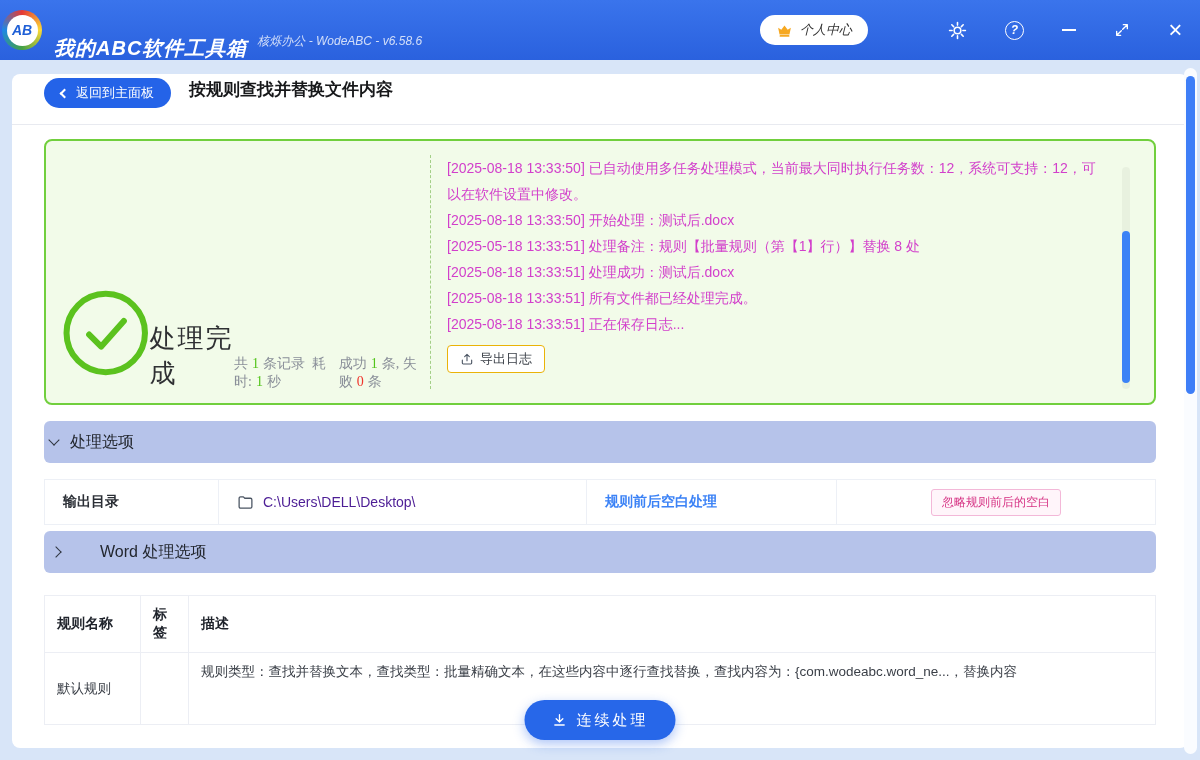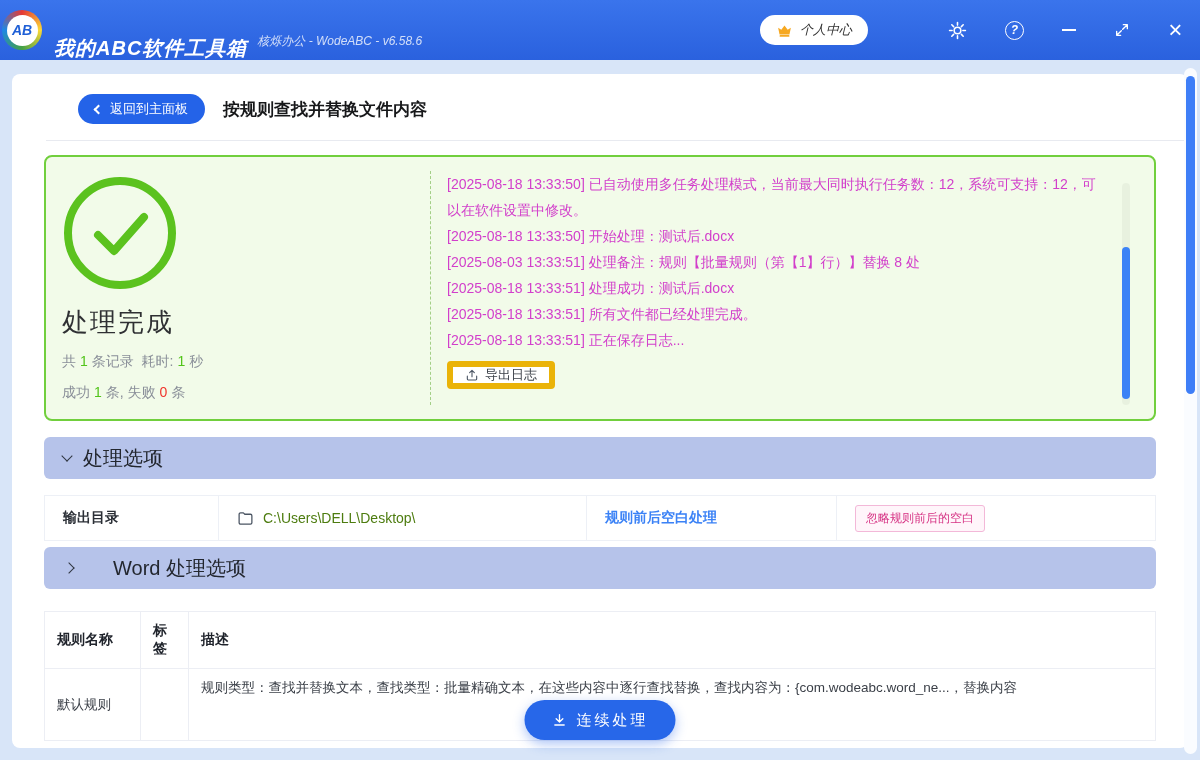--- a/index.html
+++ b/index.html
@@ -53,24 +53,23 @@
   
   .card {
     margin: 14px 12px 12px;
     height: 674px;
     background: #fff;
     border-radius: 8px;
     overflow: hidden;
     position: relative;
   }
   .card-header {
-    display: flex; align-items: center;
-    padding: 20px 32px 16px;
+    display: flex; align-items: flex-start;
+    padding: 4px 32px 16px;
     border-bottom: 1px solid #e8eaf0;
-    margin-left: 34px;
   }
   .back-btn {
     background: #2463e8; color: #fff; border: none;
     height: 30px; border-radius: 16px; padding: 0 17px;
     font-size: 13px; display: inline-flex; align-items: center; gap: 8px;
     cursor: pointer; font-family: inherit;
   }
   .chev-left { width: 7px; height: 7px; border-left: 2px solid #fff; border-bottom: 2px solid #fff; transform: rotate(45deg); }
   .page-title { font-size: 17px; font-weight: bold; color: #17181a; margin-left: 18px; }
 
@@ -79,75 +78,75 @@
     margin: 14px 32px 0;
     height: 266px;
     border: 2px solid #71cf3d;
     background: #f2fbe9;
     border-radius: 8px;
     display: flex;
     padding: 12px 16px;
   }
   .result-left {
     width: 368px; flex-shrink: 0;
-    display: flex; flex-direction: column; align-items: flex-start; justify-content: center;
+    display: flex; align-items: flex-end; justify-content: center; font-family: Liberation Serif, serif;
   }
   .status-title { font-size: 26px; color: #2f3033; margin-top: 14px; letter-spacing: 2px; }
   .stats-line { margin-top: 13px; font-size: 14px; color: #8a8f99; }
   .val-green { color: #52c41a; padding: 0 4px; }
   .val-red { color: #f0342c; padding: 0 4px; }
   .result-divider { border-left: 1px dashed #a3cf87; margin: 2px 0; }
   .result-right { flex: 1; padding: 2px 34px 0 16px; position: relative; }
   .log-line { font-size: 14px; line-height: 26px; color: #d23fcb; }
   .export-btn {
     margin-top: 8px;
-    background: #fff; border: 6px solid #eab308; border-radius: 4px;
+    background: #fff; border: 1px solid #eab308; border-radius: 4px;
     height: 28px; padding: 0 12px;
     display: inline-flex; align-items: center; gap: 6px;
     font-size: 13px; color: #3c4149; cursor: pointer; font-family: inherit;
   }
   .log-scrollbar-track {
     position: absolute; right: 8px; top: 14px; width: 8px; height: 222px;
     background: rgba(0,0,0,0.04); border-radius: 4px;
   }
   .log-scrollbar-thumb {
     position: absolute; top: 64px; left: 0; width: 8px; height: 152px;
     background: #3b82f6; border-radius: 4px; cursor: pointer;
   }
 
   
   .section-header {
     margin: 16px 32px 0;
     height: 42px;
     background: #b6c3ea;
     border-radius: 6px;
     display: flex; align-items: center; gap: 12px;
-    padding: 0 19px;
-    font-size: 20px; color: #23272f; font-weight: 500;
+    padding: 0 6px;
+    font-size: 16px; color: #23272f; font-weight: 500;
     cursor: pointer;
   }
   .section-header.tight { margin-top: 6px; gap: 40px; }
   .section-header.spaced { margin-top: 26px; }
   .chev-down { width: 8px; height: 8px; border-right: 1.8px solid #2f3640; border-bottom: 1.8px solid #2f3640; transform: rotate(45deg); margin-top: -4px; }
   .chev-right { width: 8px; height: 8px; border-right: 1.8px solid #2f3640; border-bottom: 1.8px solid #2f3640; transform: rotate(-45deg); margin-left: 2px; }
 
   
   .options-row {
     margin: 16px 32px 0;
     height: 46px;
     display: flex; align-items: stretch;
     border: 1px solid #edf0f6;
     background: #fff;
   }
   .opt-cell { display: flex; align-items: center; border-right: 1px solid #edf0f6; padding: 0 18px; }
   .opt-cell:last-child { border-right: none; }
   .opt-label { width: 174px; font-weight: bold; font-size: 14px; color: #2b2f36; }
-  .opt-path { width: 368px; gap: 9px; font-size: 14px; color: #4d7c0f; cursor: pointer; }
+  .opt-path { width: 368px; gap: 9px; font-size: 14px; color: #4c1d95; cursor: pointer; }
   .opt-label2 { width: 250px; font-weight: bold; font-size: 14px; color: #3b82f6; }
-  .opt-tag-cell { flex: 1; }
+  .opt-tag-cell { flex: 1; justify-content: center; }
   .pink-tag {
     border: 1px solid #f3b8d8; color: #d63384; background: #fff5fa;
     border-radius: 3px; padding: 4px 10px; font-size: 12px; cursor: pointer;
   }
 
   
   .rules-table {
     margin: 22px 32px 0;
     width: calc(100% - 64px);
     border-collapse: collapse;
@@ -252,21 +251,21 @@
       <div class="stats-line">
         <span>成功</span><span class="val-green">1</span><span>条, 失败</span><span class="val-red">0</span><span>条</span>
       </div>
     </div>
 
     <div class="result-divider"></div>
 
     <div class="result-right">
       <div class="log-line">[2025-08-18 13:33:50] 已自动使用多任务处理模式，当前最大同时执行任务数：12，系统可支持：12，可以在软件设置中修改。</div>
       <div class="log-line">[2025-08-18 13:33:50] 开始处理：测试后.docx</div>
-      <div class="log-line">[2025-08-03 13:33:51] 处理备注：规则【批量规则（第【1】行）】替换 8 处</div>
+      <div class="log-line">[2025-05-18 13:33:51] 处理备注：规则【批量规则（第【1】行）】替换 8 处</div>
       <div class="log-line">[2025-08-18 13:33:51] 处理成功：测试后.docx</div>
       <div class="log-line">[2025-08-18 13:33:51] 所有文件都已经处理完成。</div>
       <div class="log-line">[2025-08-18 13:33:51] 正在保存日志...</div>
 
       <button class="export-btn">
         <svg width="14" height="14" viewBox="0 0 24 24">
           <path d="M12 15V4M8 8l4-4 4 4" stroke="#4b5563" stroke-width="1.9" fill="none" stroke-linecap="round" stroke-linejoin="round"></path>
           <path d="M4 14v5a1.5 1.5 0 001.5 1.5h13A1.5 1.5 0 0020 19v-5" stroke="#4b5563" stroke-width="1.9" fill="none" stroke-linecap="round"></path>
         </svg>
         <span>导出日志</span>

